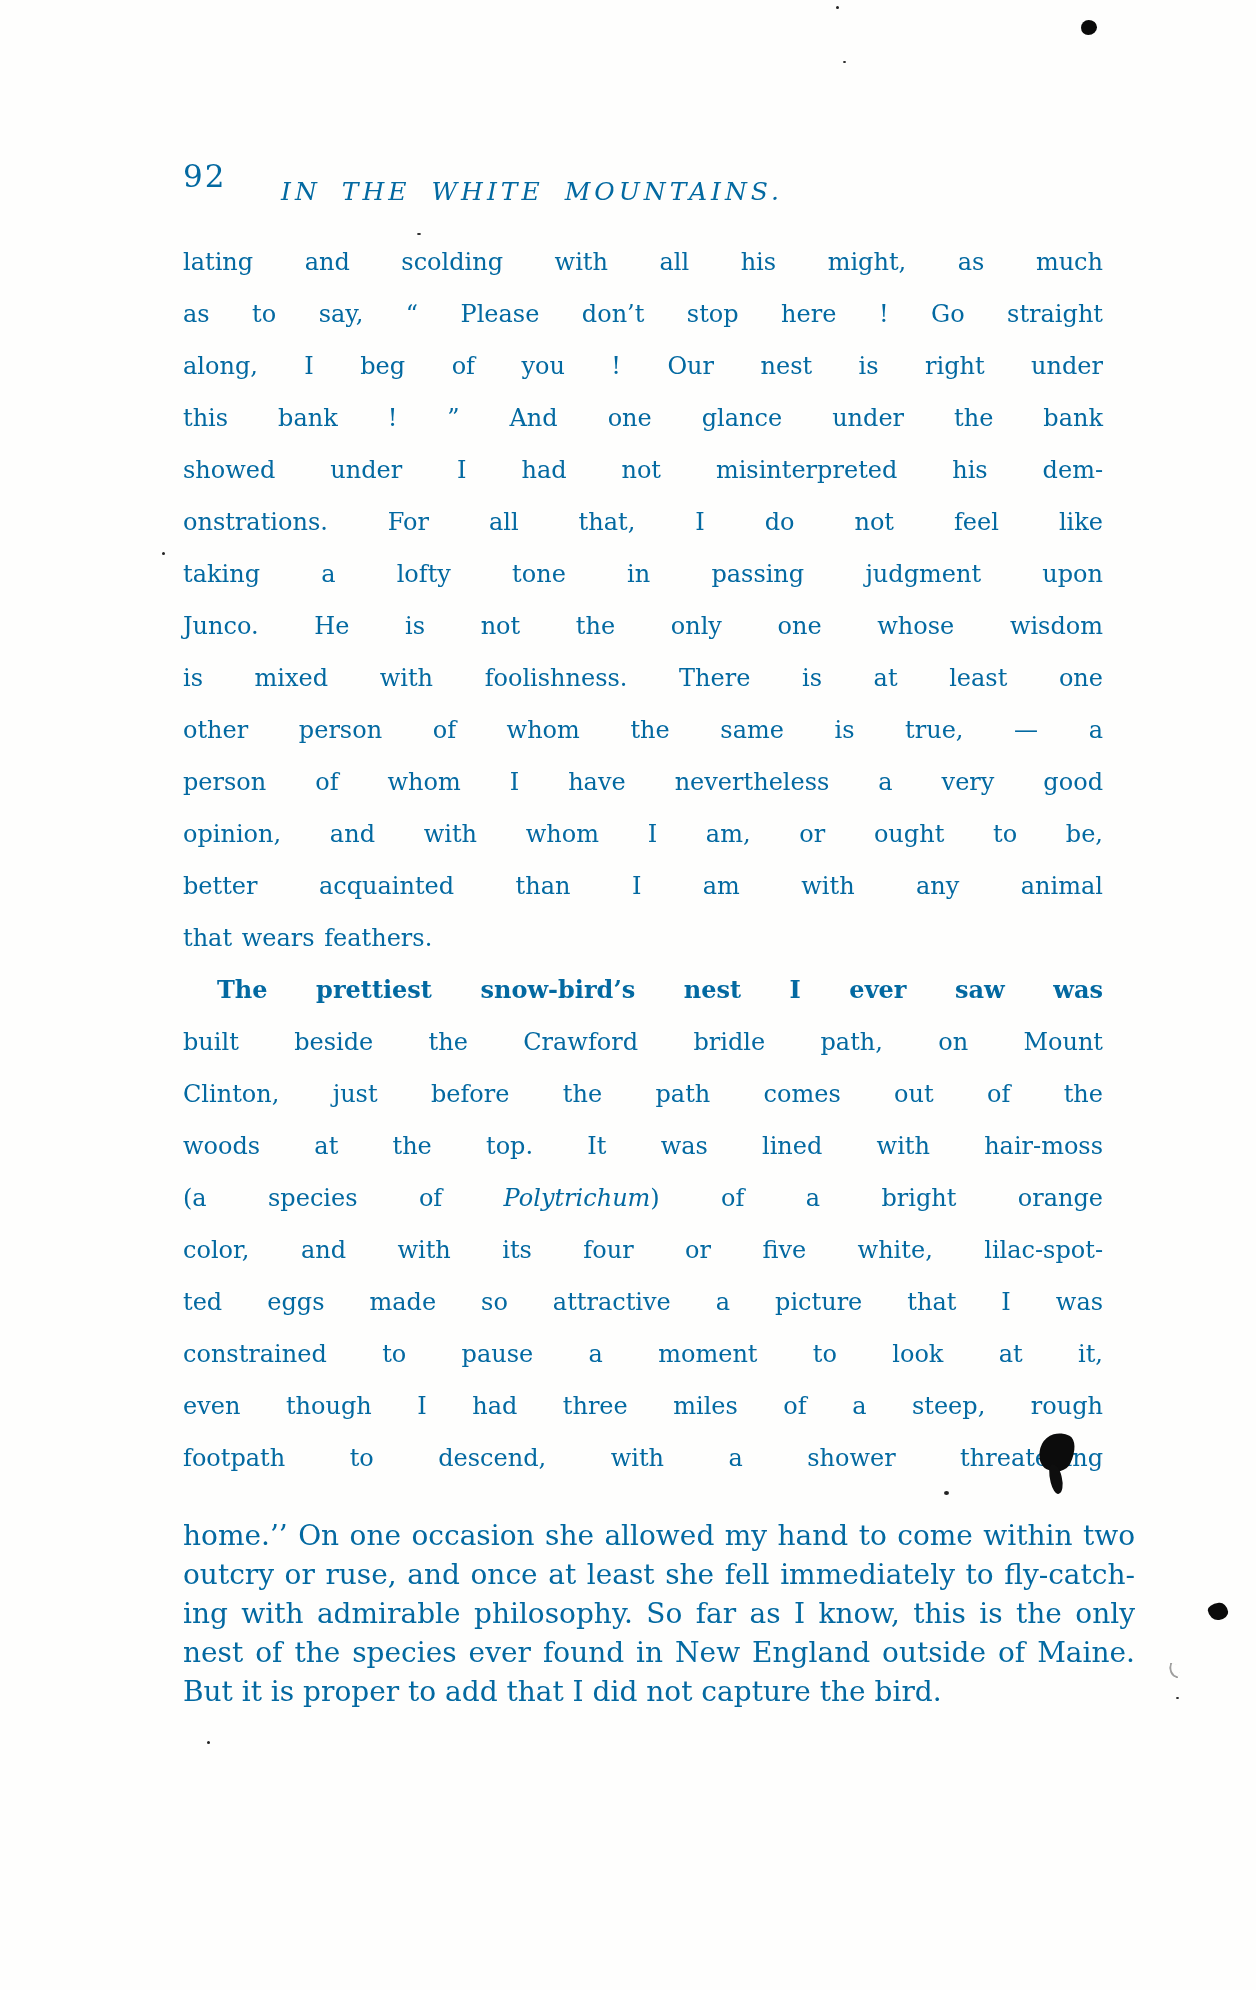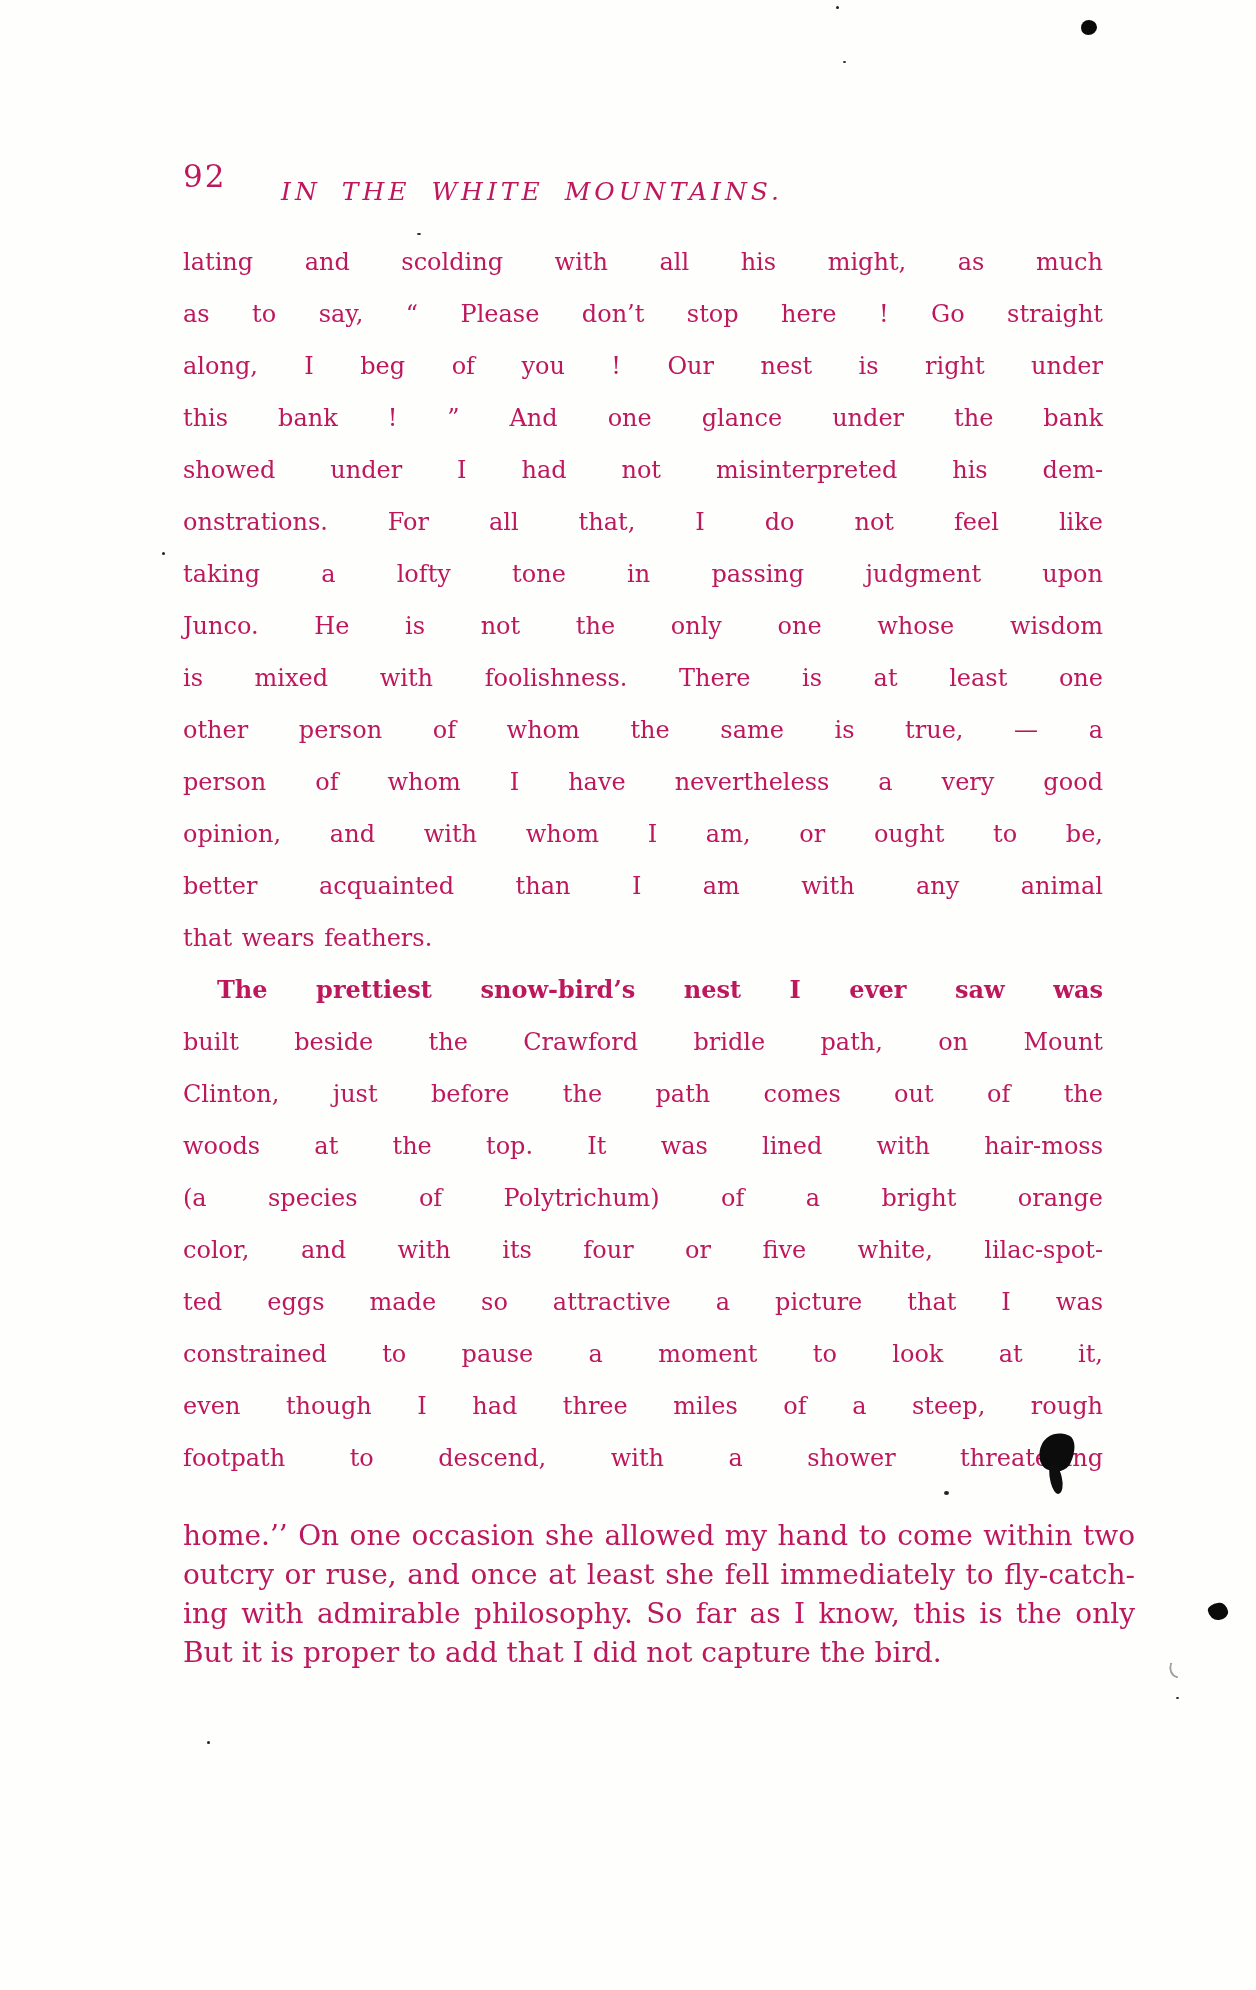--- a/index.html
+++ b/index.html
@@ -3,21 +3,21 @@
 <meta charset="utf-8">
 <style>
   * { margin: 0; padding: 0; box-sizing: border-box; }
   html, body { background: #ffffff; }
   .page {
     position: relative;
     width: 1256px;
     height: 1990px;
     background: #fefefdl;
     background-color: #fefefd;
-    color: #be185d;
+    color: #0369a1;
     font-family: "DejaVu Serif", "Liberation Serif", serif;
     overflow: hidden;
     padding-left: 9px;
   }
   .header {
     position: absolute;
     top: 158px;
     left: 183px;
     width: 920px;
     height: 44px;
@@ -49,21 +49,21 @@
   .line {
     font-size: 24px;
     height: 52px;
     line-height: 52px;
     text-align: justify;
     text-align-last: justify;
     word-spacing: 2px;
   }
   .line.flush { text-align-last: left; }
   .line.indent { text-indent: 34px; font-weight: bold; }
-  .it { }
+  .it { font-style: italic; }
   .footnote {
     position: absolute;
     left: 183px;
     top: 1516px;
     width: 952px;
   }
   .fline {
     font-size: 28px;
     height: 39px;
     line-height: 39px;
@@ -168,20 +168,21 @@
     <div class="line">ted eggs made so attractive a picture that I was</div>
     <div class="line">constrained to pause a moment to look at it,</div>
     <div class="line">even though I had three miles of a steep, rough</div>
     <div class="line">footpath to descend, with a shower threatening</div>
   </div>
 
   <div class="footnote">
     <div class="fline">home.’’  On one occasion she allowed my hand to come within two</div>
     <div class="fline">outcry or ruse, and once at least she fell immediately to fly-catch-</div>
     <div class="fline">ing with admirable philosophy.  So far as I know, this is the only</div>
+    <div class="fline">nest of the species ever found in New England outside of Maine.</div>
     <div class="fline flush">But it is proper to add that I did not capture the bird.</div>
   </div>
 
   <div class="ink-dot"></div>
   <div class="ink-blot"></div>
   <div class="ink-blot-tail"></div>
   <div class="ink-blob-margin"></div>
   <div class="margin-curve"></div>
   <div class="speck s1"></div>
   <div class="speck s2"></div>

